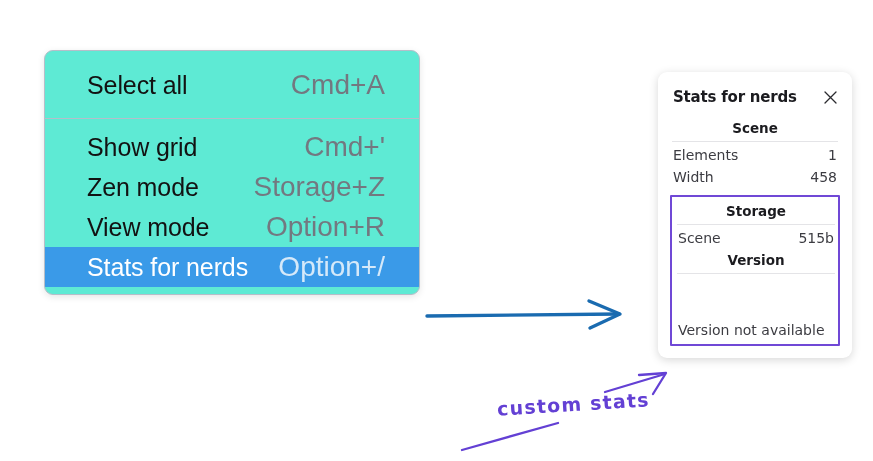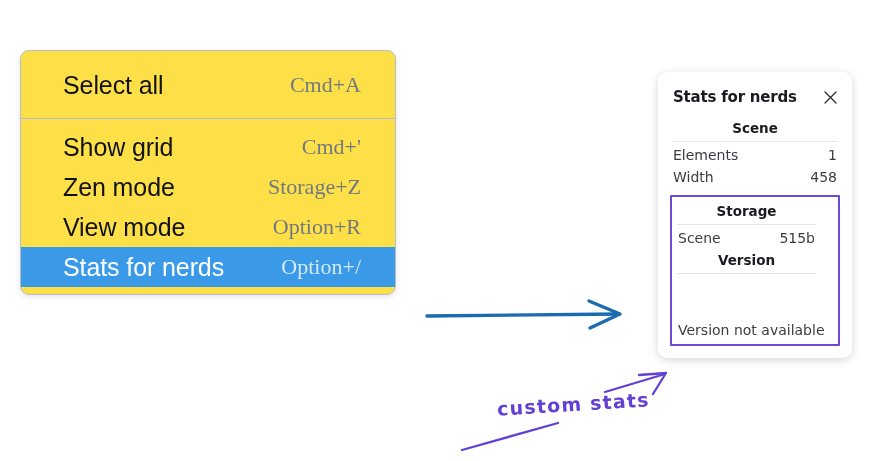--- a/index.html
+++ b/index.html
@@ -12,24 +12,24 @@
     height: 461px;
     position: relative;
     overflow: hidden;
     font-family: "Liberation Sans", sans-serif;
     -webkit-font-smoothing: antialiased;
   }
 
   
   #context-menu {
     position: absolute;
-    left: 20px;
+    left: 44px;
     top: 50px;
     width: 376px;
-    background: #fde047;
+    background: #5eead4;
     border: 1px solid #b6bec9;
     border-radius: 9px;
     box-shadow: 0 2px 7px rgba(0,0,0,0.10);
     overflow: hidden;
     box-sizing: border-box;
   }
   .menu-group {
     padding: 8px 0 7px 0;
   }
   .menu-group.group-top {
@@ -49,24 +49,23 @@
     padding: 0 34px 0 42px;
     box-sizing: border-box;
   }
   .menu-item .mi-label {
     font-size: 25px;
     color: #121212;
     letter-spacing: -0.1px;
     white-space: nowrap;
   }
   .menu-item .mi-shortcut {
-    font-size: 22px;
+    font-size: 28px;
     color: #737880;
     white-space: nowrap;
-    font-family: Liberation Serif, serif;
   }
   .menu-item.selected {
     background: #3a9ae8;
   }
   .menu-item.selected .mi-label { color: #ffffff; }
   .menu-item.selected .mi-shortcut { color: #d5e9f9; }
 
   
   #stats-panel {
     position: absolute;
@@ -121,21 +120,21 @@
     font-size: 14px;
     color: #3c3c42;
     padding: 3px 3px 3px 3px;
   }
   .sp-row .sp-val { color: #3c3c42; }
 
   .sp-boxed {
     border: 2px solid #7048d6;
     border-radius: 1px;
     margin: 7px 0 0 0;
-    padding: 3px 20px 5px 3px;
+    padding: 3px 1px 5px 3px;
     box-sizing: border-box;
   }
   .sp-boxed .sp-section-title { padding-top: 3px; }
   .sp-version-line {
     font-size: 14px;
     color: #3c3c42;
     padding: 4px 3px 1px 3px;
     white-space: nowrap;
     margin-top: 44px;
   }

